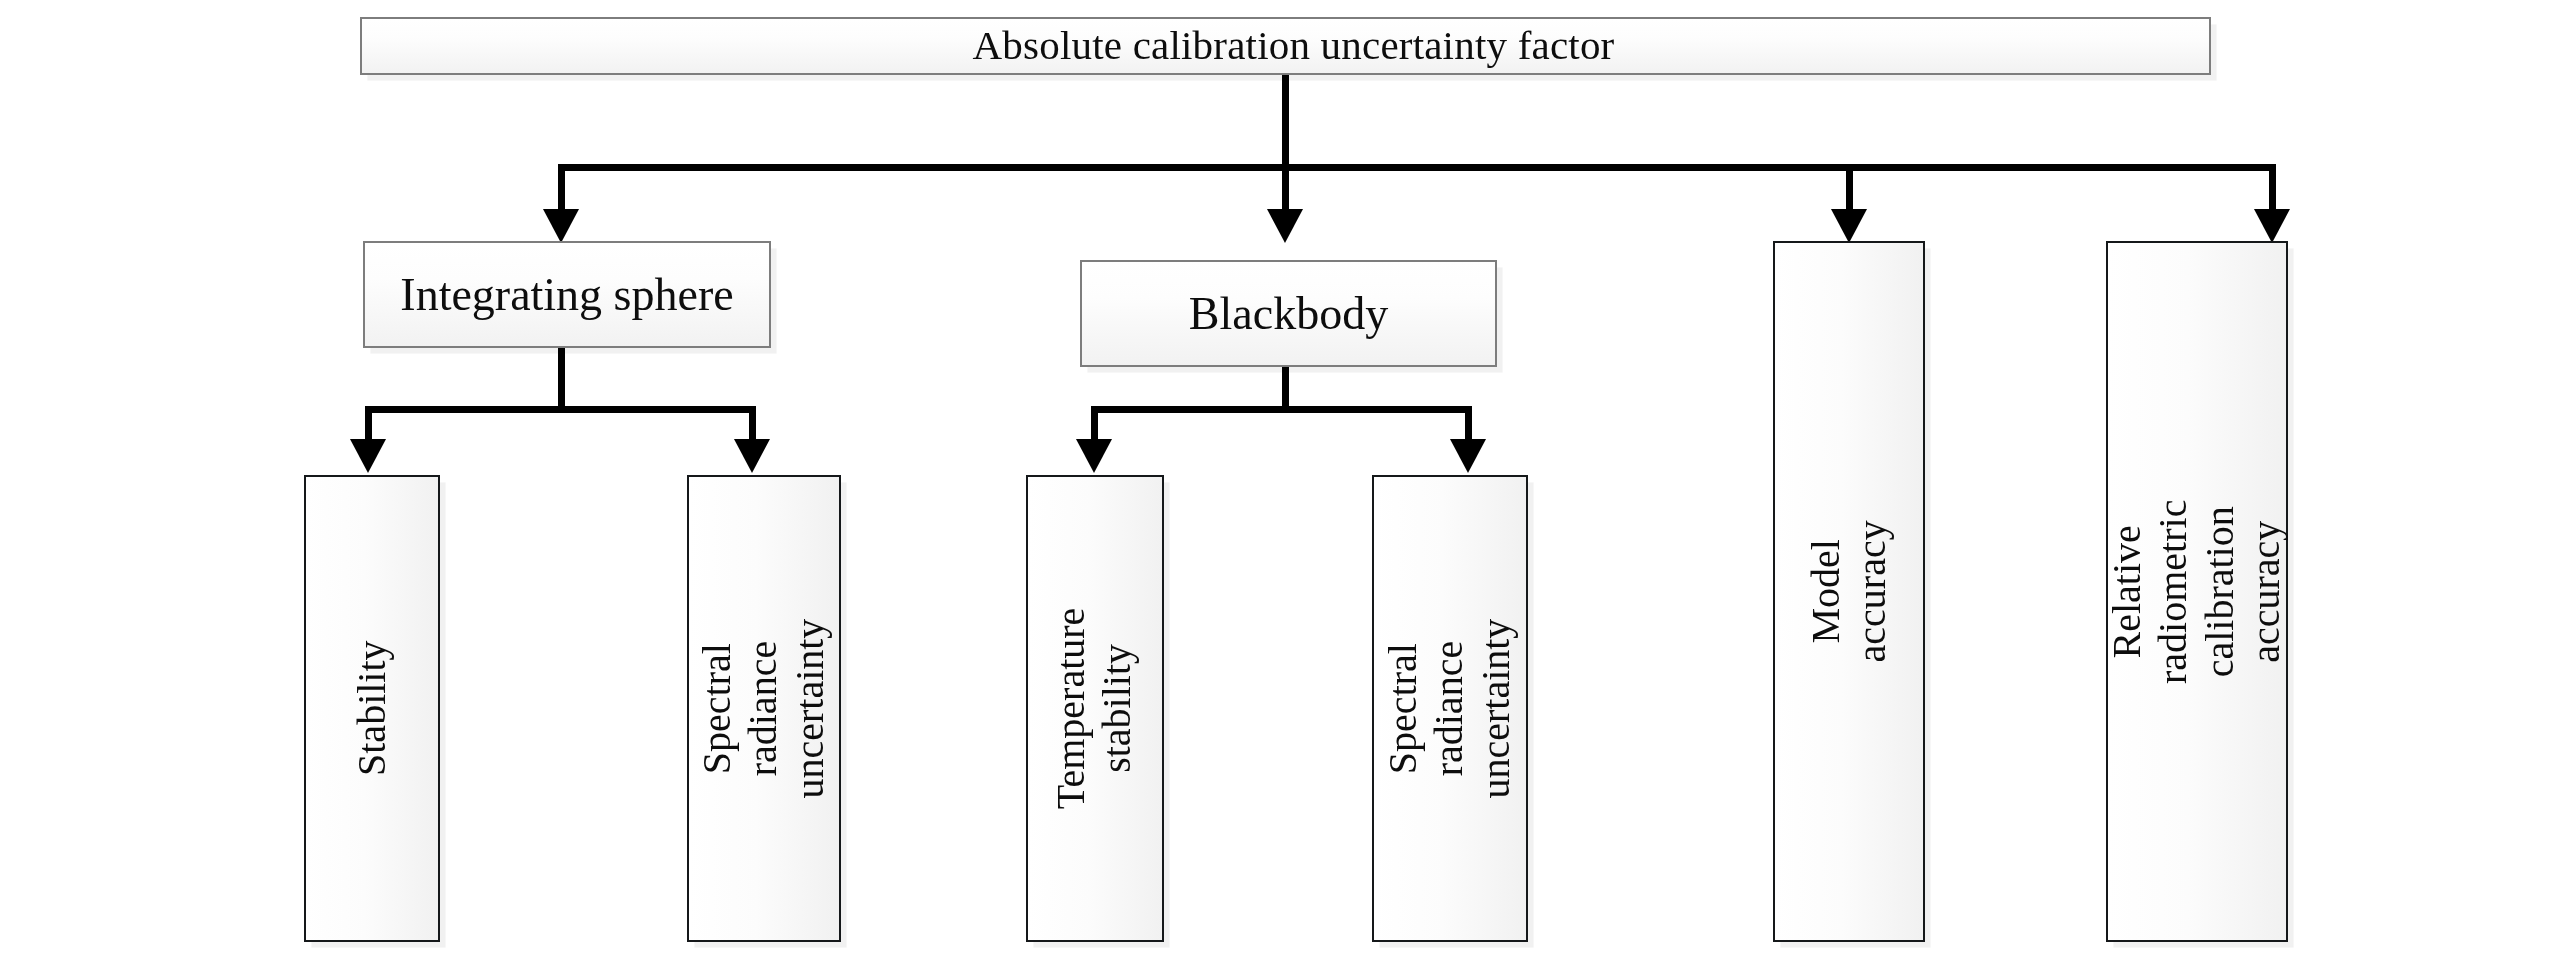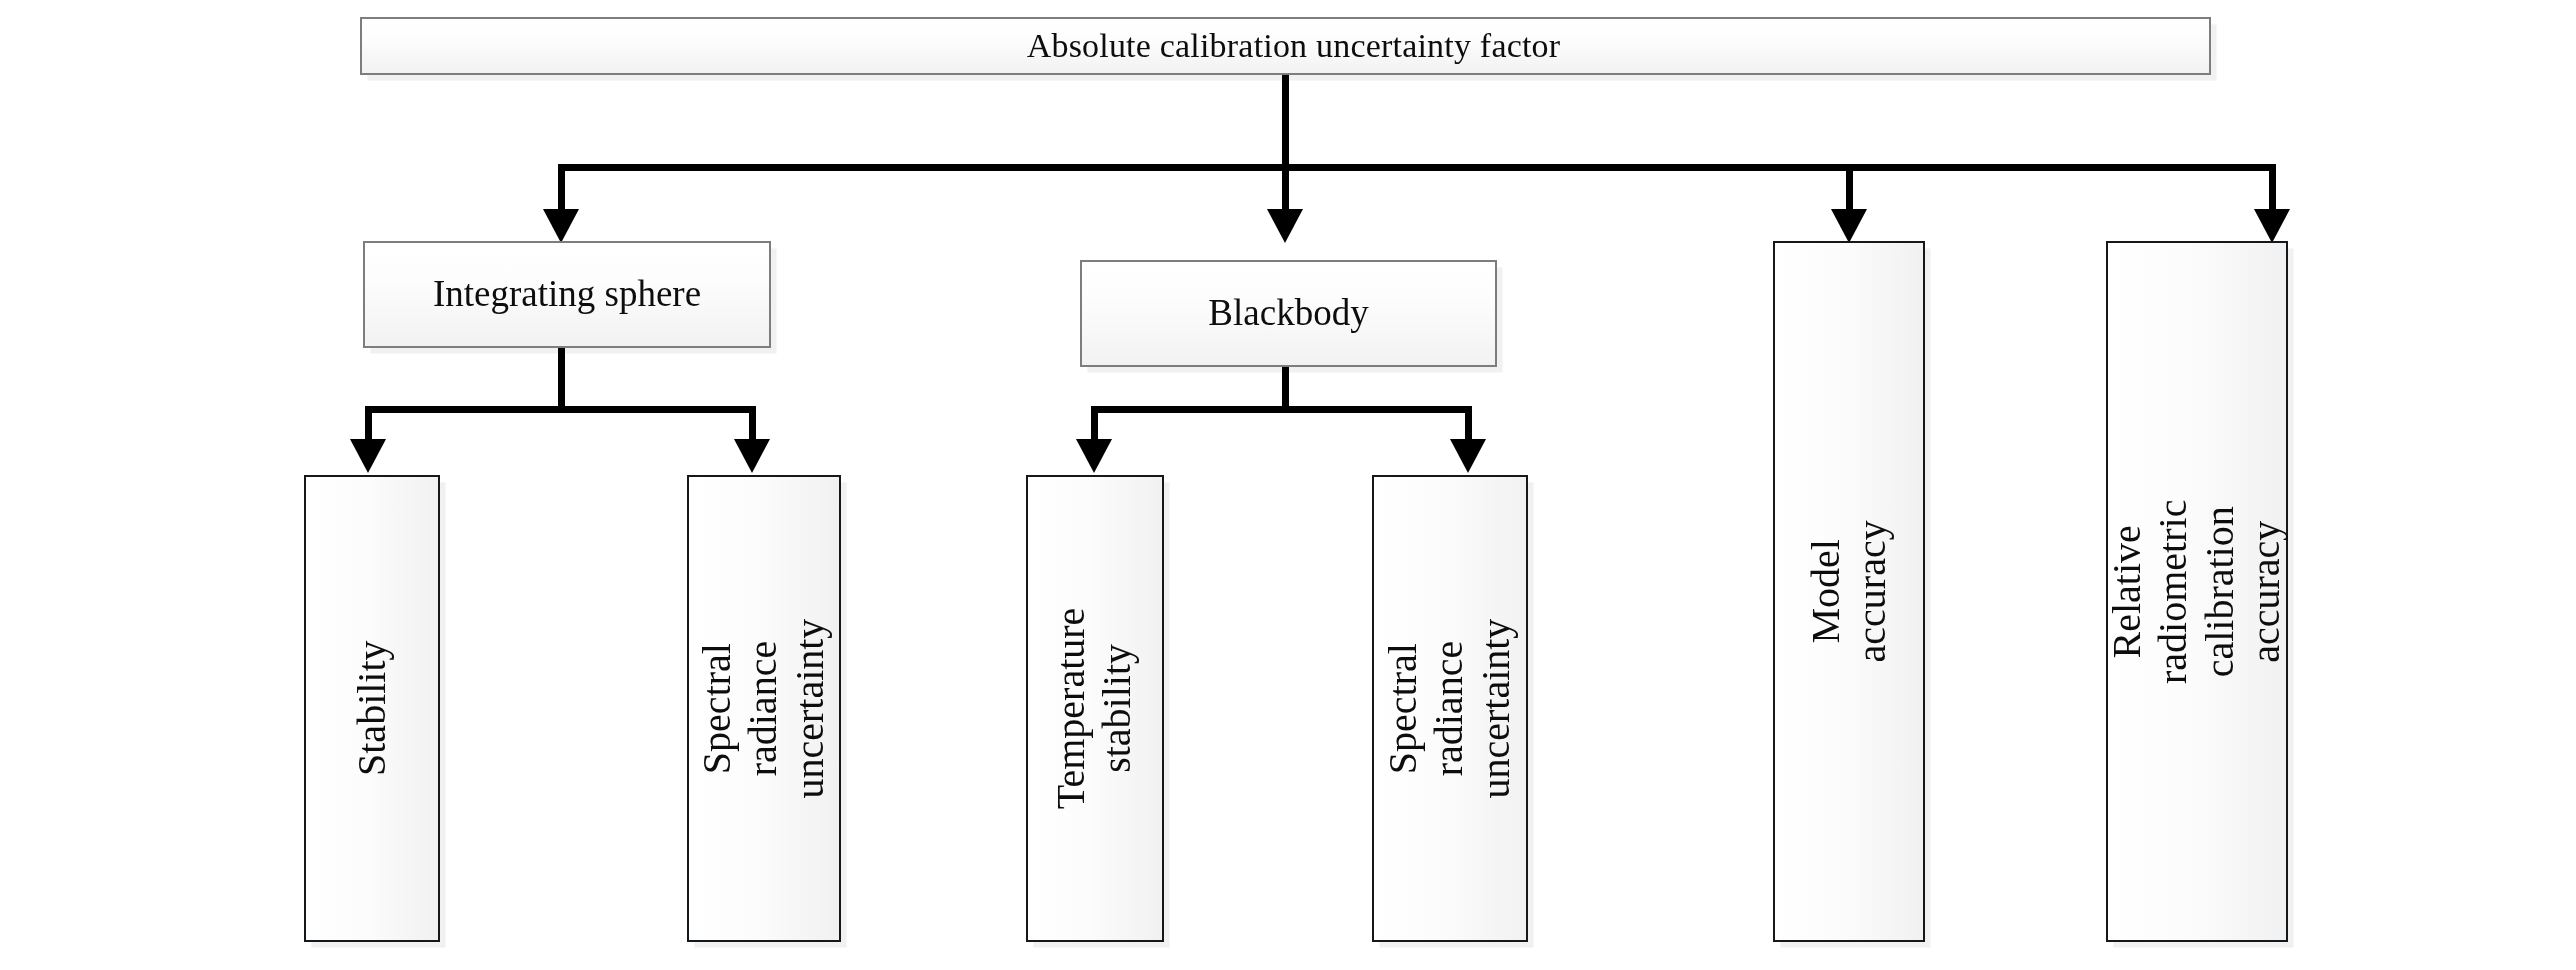--- a/index.html
+++ b/index.html
@@ -38,27 +38,27 @@
 
   .node-label {
     display: block;
     text-align: center;
     line-height: 1.16;
     white-space: pre-line;
   }
 
   
   .level1 .node-label {
-    font-size: 34px;
+    font-size: 41px;
     letter-spacing: 0.2px;
     margin-left: 16px;
   }
   
   .level2 .node-label {
-    font-size: 37px;
+    font-size: 46px;
   }
   
   .leaf .node-label {
     transform: rotate(-90deg);
     transform-origin: center center;
     font-size: 40px;
     white-space: pre-line;
   }
 
   

